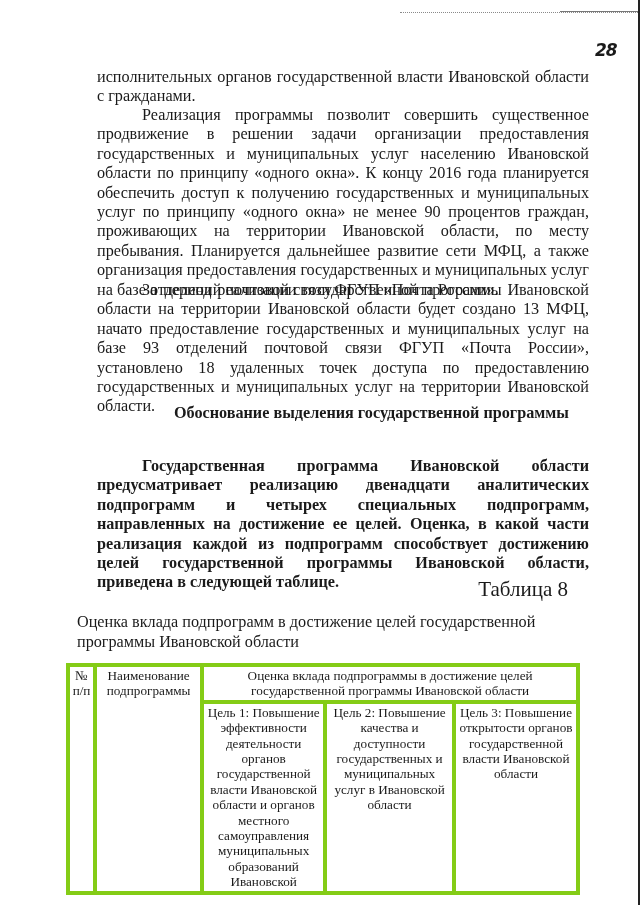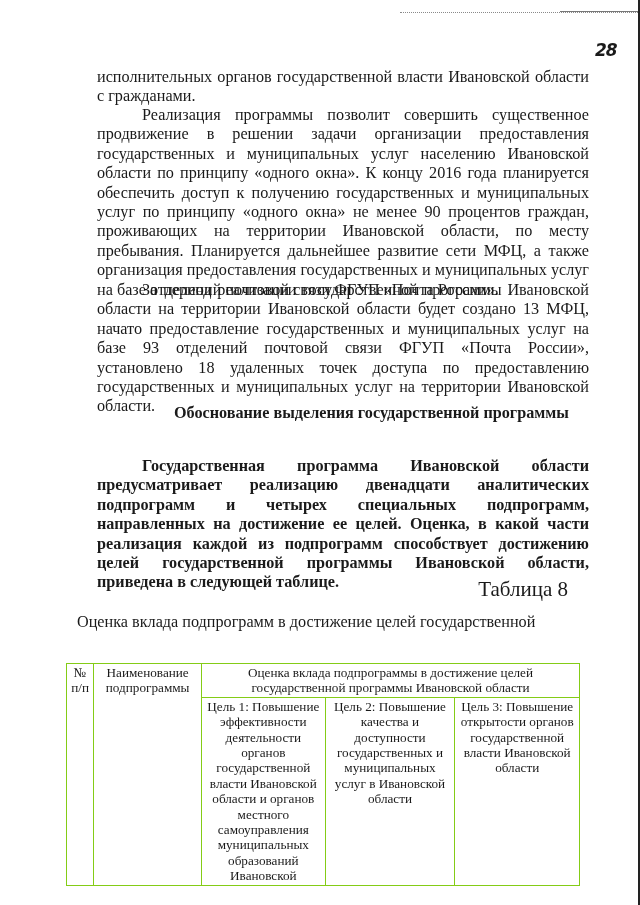--- a/index.html
+++ b/index.html
@@ -19,21 +19,21 @@
   #p1 { top: 106px; }
   #p2 { top: 281px; }
   .heading { position: absolute; top: 403px; left: 77px; width: 492px; text-align: right;
              font-weight: bold; font-size: 16.2px; line-height: 20px; }
   #p3 { top: 457px; font-weight: bold; }
   .table-label { position: absolute; top: 577px; right: 72px; font-size: 21px; }
   .table-title { position: absolute; top: 612px; left: 77px; width: 492px; 
                  font-size: 16.2px; line-height: 20px; }
   table.goals { position: absolute; top: 663px; left: 66px; width: 514px; border-collapse: collapse;
                 font-size: 13.2px; line-height: 15.4px; table-layout: fixed; }
-  table.goals td { border: 1px solid #84cc16; text-align: center; vertical-align: top; padding: 1px 2px; }
+  table.goals td { border: 4px solid #84cc16; text-align: center; vertical-align: top; padding: 1px 2px; }
   table.goals .c-num { width: 26px; }
   table.goals .c-name { width: 103px; }
   table.goals .c-g1 { width: 118px; }
   table.goals .c-g2 { width: 124px; }
   table.goals .c-g3 { width: 119px; }
   .goal-row td { height: 177px; }
 </style>
 </head>
 <body>
 
@@ -60,20 +60,21 @@
 </div>
 
 <div class="text" id="p3">
   <p class="indent">Государственная программа Ивановской области предусматривает реализацию двенадцати аналитических подпрограмм и четырех специальных подпрограмм, направленных на достижение ее целей. Оценка, в какой части реализация каждой из подпрограмм способствует достижению целей государственной программы Ивановской области, приведена в следующей таблице.</p>
 </div>
 
 <div class="table-label">Таблица 8</div>
 
 <div class="table-title">
   <div>Оценка вклада подпрограмм в достижение целей государственной</div>
+  <div>программы Ивановской области</div>
 </div>
 
 <table class="goals">
   <colgroup>
     <col class="c-num">
       <col class="c-name">
       <col class="c-g1">
       <col class="c-g2">
       <col class="c-g3">
   </colgroup>

